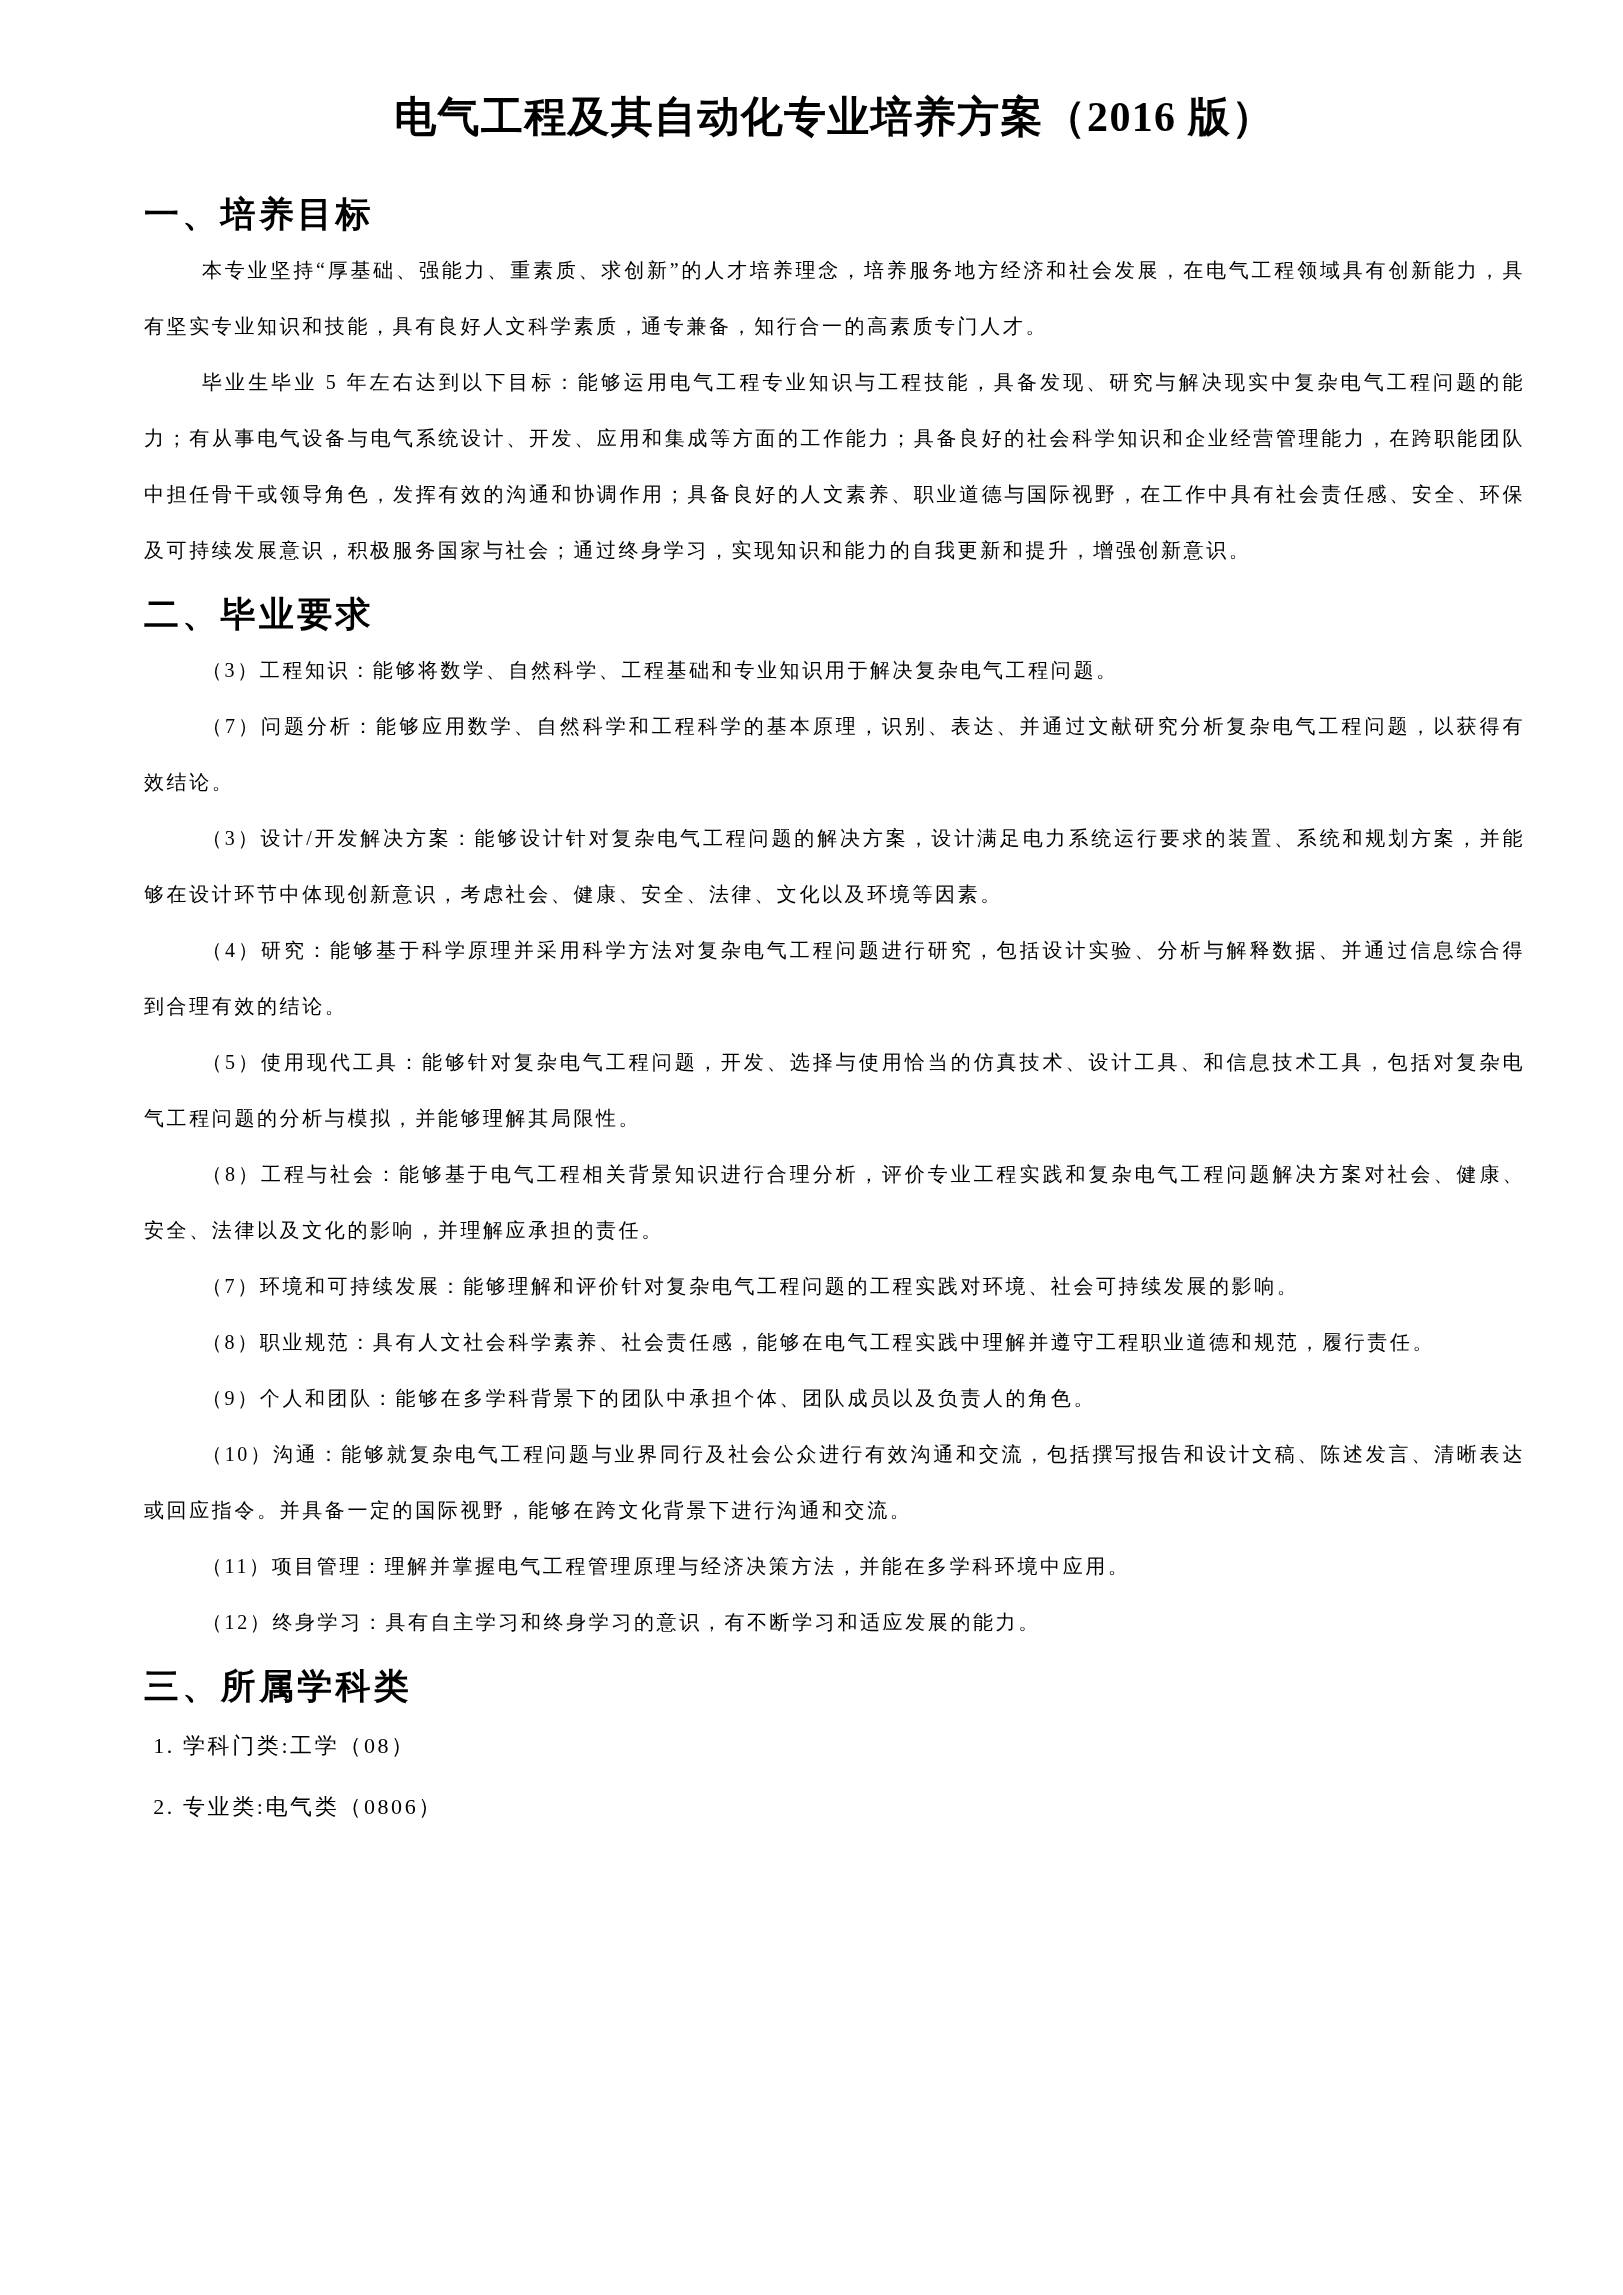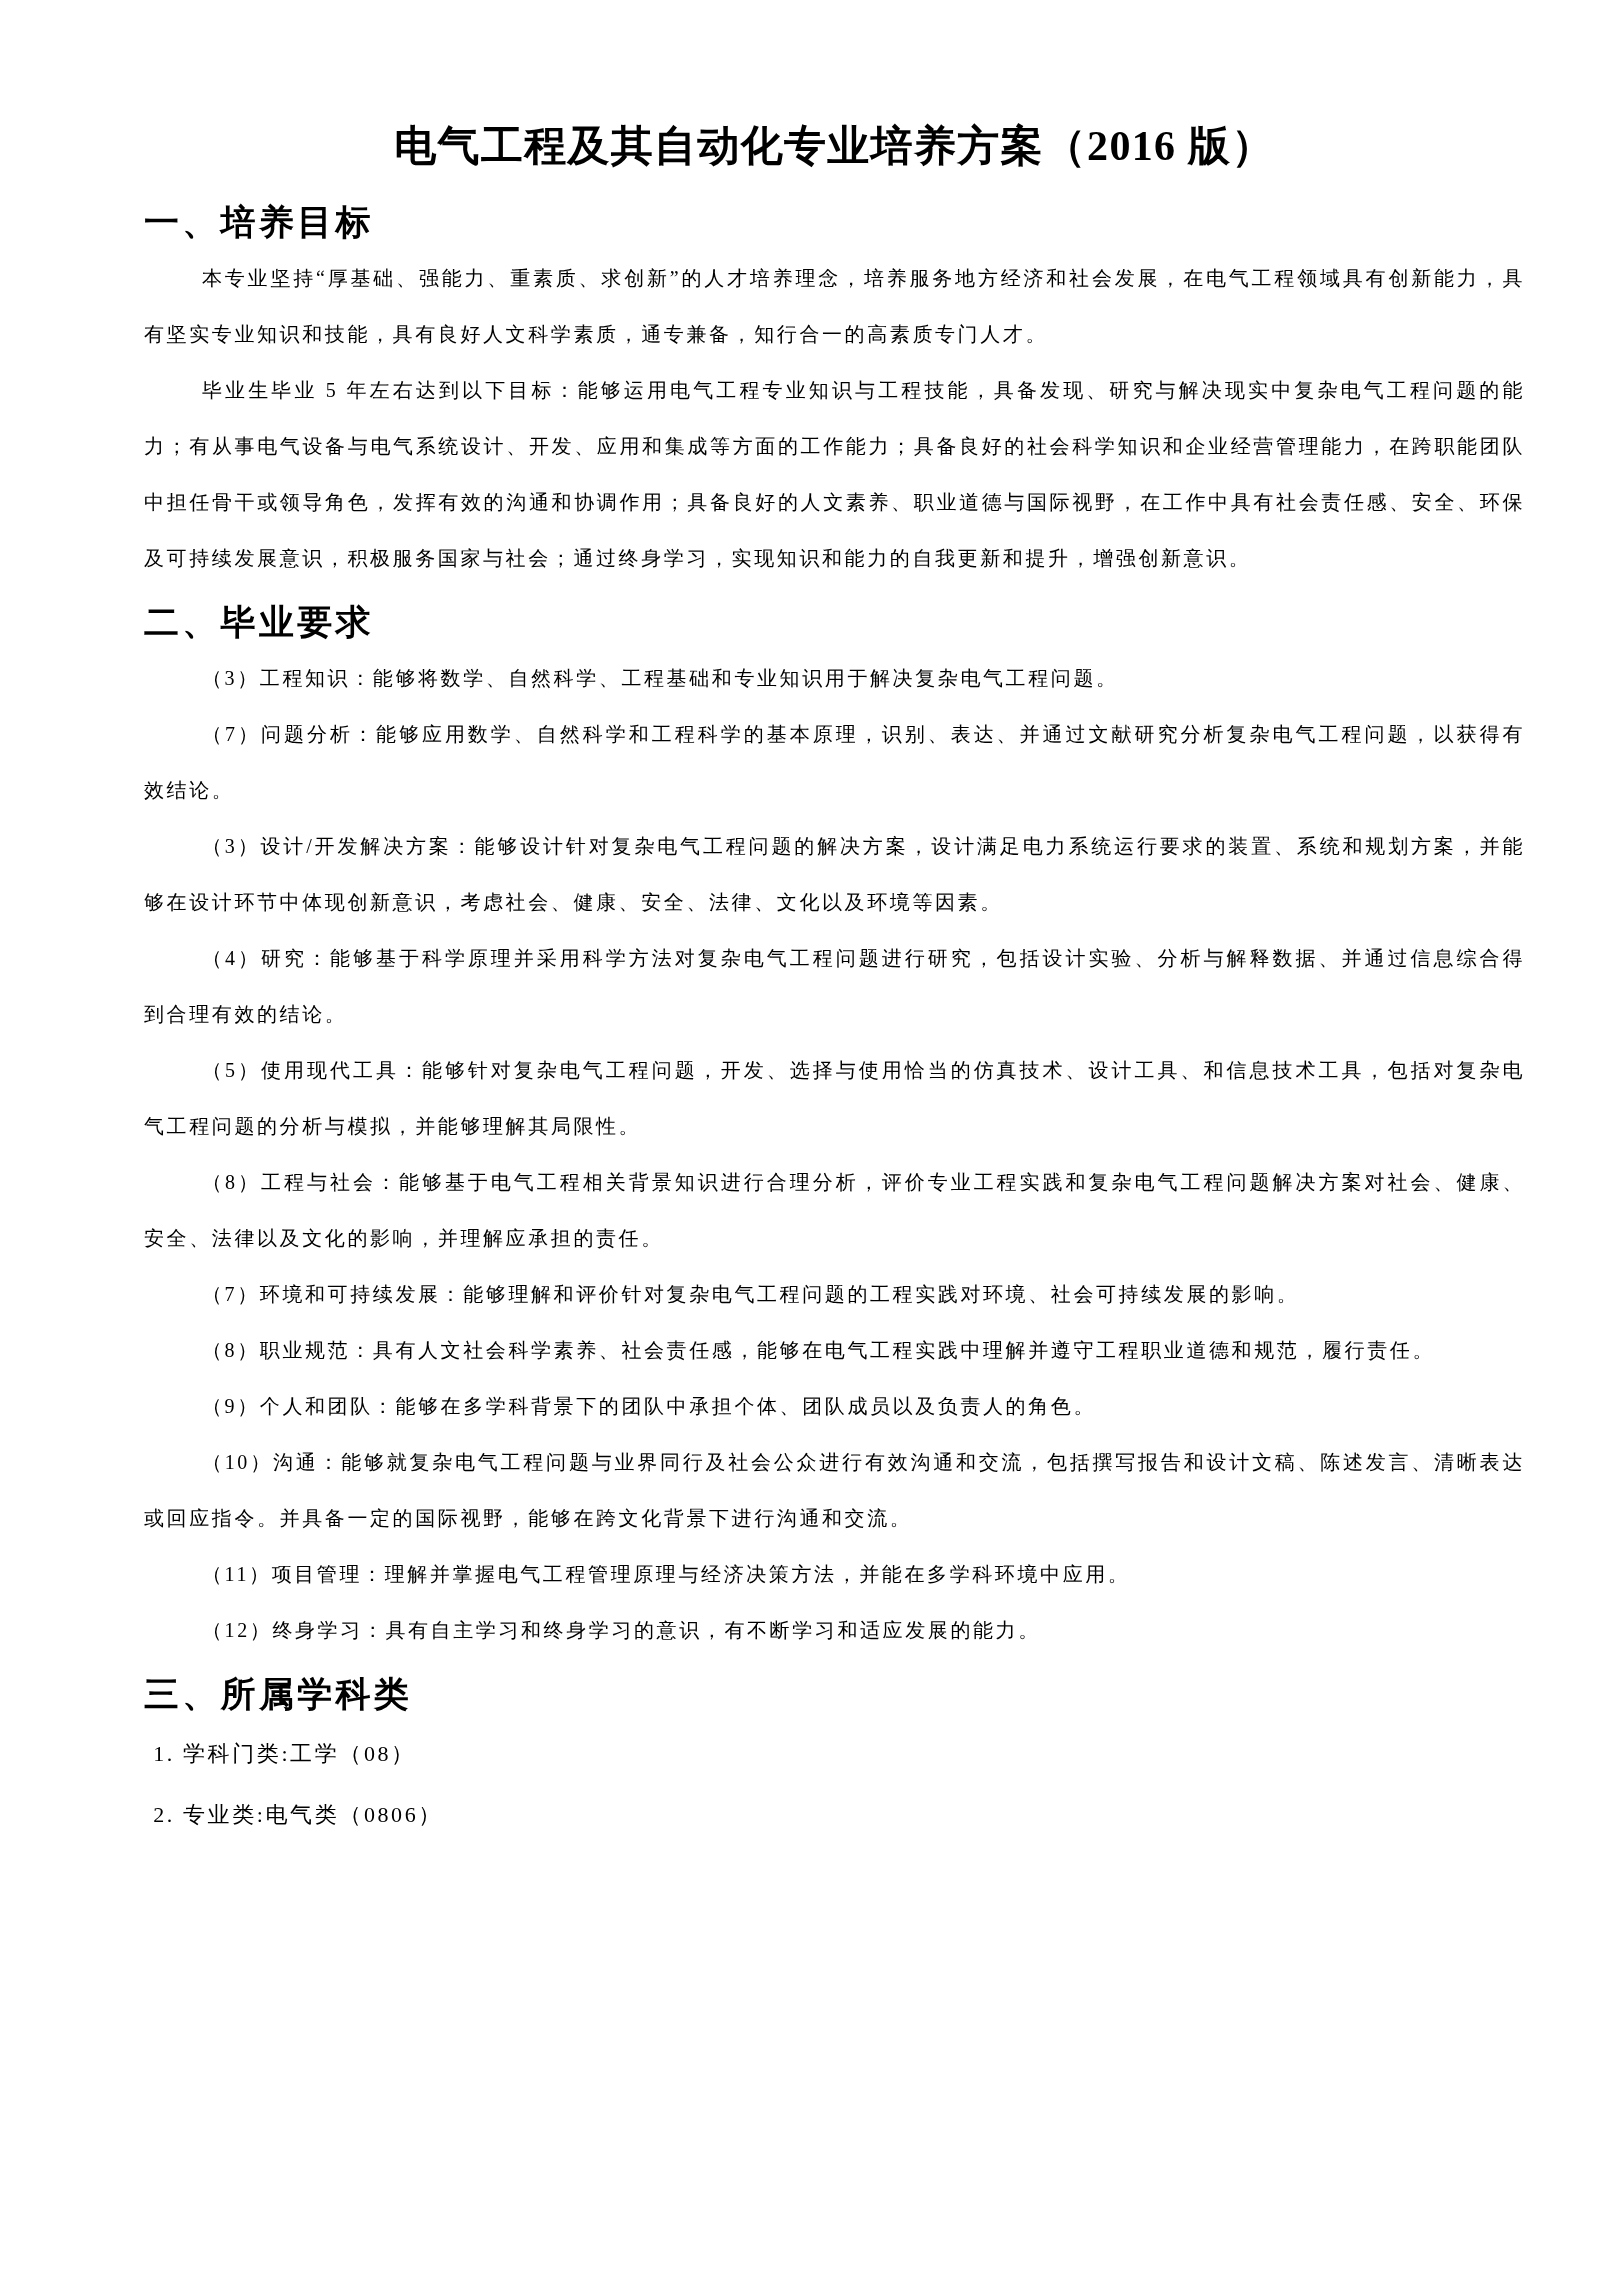--- a/index.html
+++ b/index.html
@@ -6,21 +6,21 @@
     margin: 0;
     padding: 0;
     background: #ffffff;
   }
   .page {
     position: relative;
     width: 1623px;
     height: 2295px;
     background: #ffffff;
     box-sizing: border-box;
-    padding: 120px 98px 0 144px;
+    padding: 91px 98px 0 144px;
     overflow: hidden;
     color: #000000;
     font-family: "Liberation Serif", "DejaVu Serif", serif;
   }
   h1.doc-title {
     margin: 0;
     text-align: center;
     font-size: 42px;
     line-height: 52px;
     font-weight: bold;
@@ -30,21 +30,21 @@
   h2.sec-heading {
     margin: 13px 0 5.2px 0;
     font-size: 35px;
     line-height: 46px;
     font-weight: bold;
     letter-spacing: 3.3px;
     font-family: "Liberation Sans", "DejaVu Sans", sans-serif;
     color: #000000;
   }
   h2.sec-heading.first {
-    margin-top: 27px;
+    margin-top: 48px;
   }
   p.body-par {
     margin: 0;
     font-size: 20px;
     line-height: 56px;
     letter-spacing: 2.6px;
     text-align: justify;
     text-indent: 58px;
     word-break: break-all;
   }

